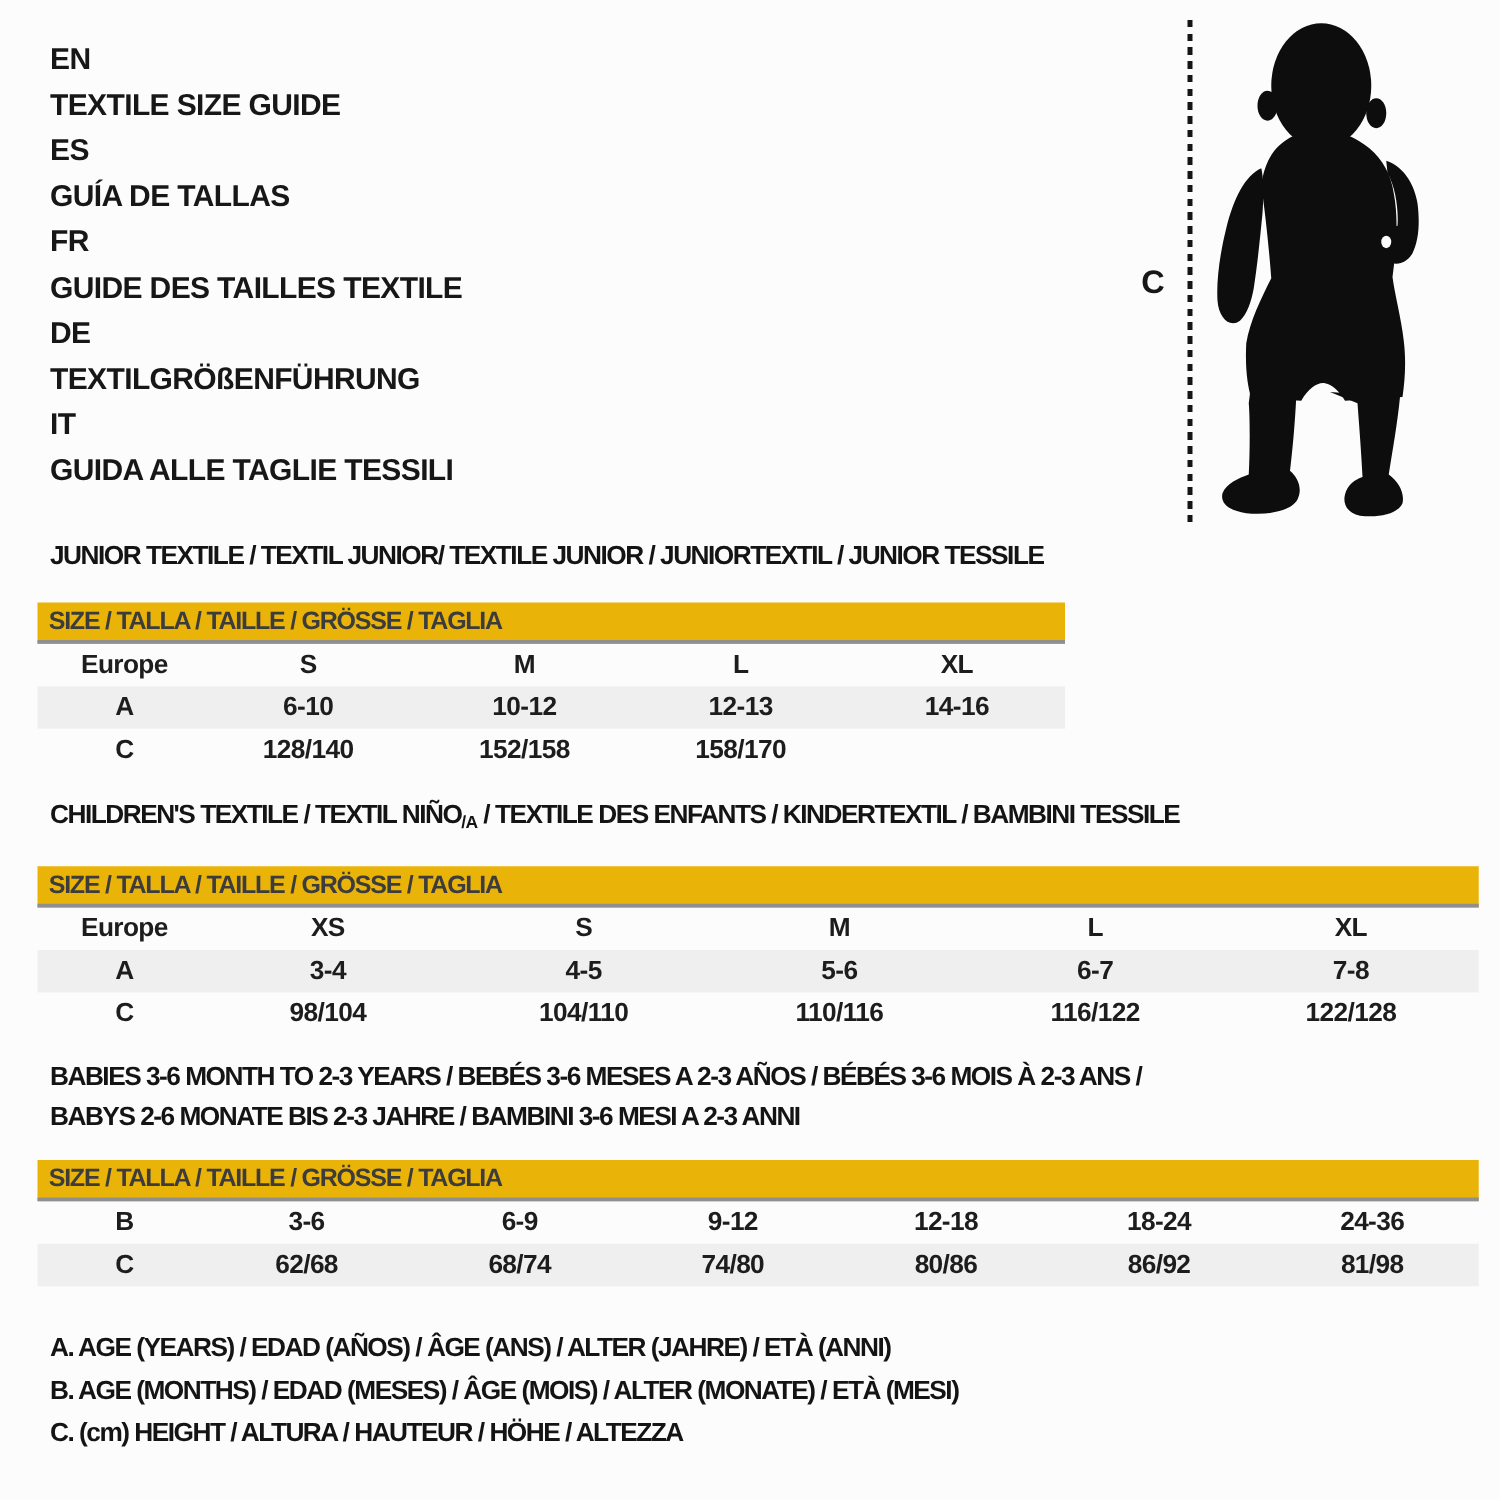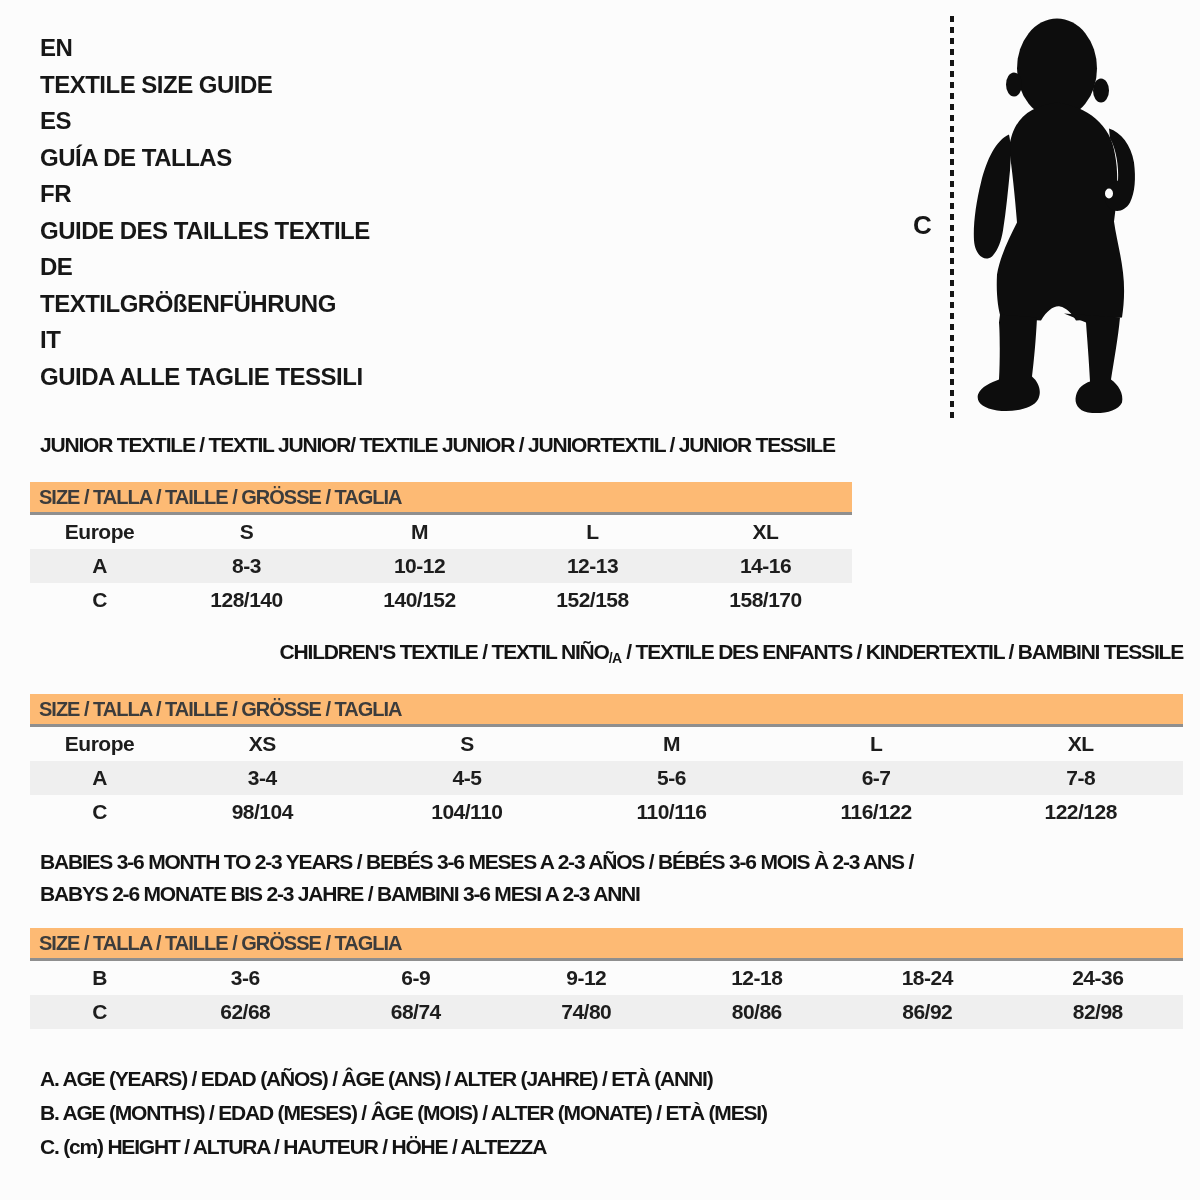--- a/index.html
+++ b/index.html
@@ -27,27 +27,27 @@
 
   
   .section{position:absolute;left:30px;}
   .section.junior{top:432px;width:822px;}
   .section.children{top:639px;width:1153px;}
   .section.babies{top:846px;width:1153px;}
   .section-heading{
     margin:0 0 24px 10px;font-size:21px;font-weight:700;
     letter-spacing:-1.2px;line-height:26px;color:#141414;white-space:nowrap;
   }
-  .children .section-heading{margin-bottom:23px;text-align:right;}
+  .children .section-heading{margin-bottom:23px;}
   .babies .section-heading{line-height:32px;margin-bottom:18px;}
   .heading-sub{font-size:14px;vertical-align:-4px;letter-spacing:-0.5px;}
 
   
   .size-strip{
-    height:30px;line-height:30px;background:#fdba74;border-bottom:3px solid #8f8f8f;
+    height:30px;line-height:30px;background:#eab308;border-bottom:3px solid #8f8f8f;
     padding-left:9px;font-size:20px;font-weight:700;letter-spacing:-1px;color:#3c3c3c;
   }
   .trow{display:grid;height:34px;line-height:34px;font-size:21px;font-weight:700;letter-spacing:-0.5px;color:#1d1d1d;}
   .junior .trow{grid-template-columns:130px repeat(4,1fr);}
   .children .trow{grid-template-columns:130px repeat(5,1fr);}
   .babies .trow{grid-template-columns:130px repeat(6,1fr);}
   .trow.alt{background:#efefef;}
   .tcell{text-align:center;}
   .tcell.rowlabel{text-align:center;padding-left:9px;}
 
@@ -120,29 +120,28 @@
     <div class="size-table">
       <div class="trow">
         <div class="tcell rowlabel">Europe</div>
         <div class="tcell">S</div>
         <div class="tcell">M</div>
         <div class="tcell">L</div>
         <div class="tcell">XL</div>
       </div>
       <div class="trow alt">
         <div class="tcell rowlabel">A</div>
-        <div class="tcell">8-3</div>
+        <div class="tcell">6-10</div>
         <div class="tcell">10-12</div>
         <div class="tcell">12-13</div>
         <div class="tcell">14-16</div>
       </div>
       <div class="trow">
         <div class="tcell rowlabel">C</div>
         <div class="tcell">128/140</div>
-        <div class="tcell">140/152</div>
         <div class="tcell">152/158</div>
         <div class="tcell">158/170</div>
       </div>
     </div>
   </div>
 
   <div class="section children">
     <h2 class="section-heading"><span>CHILDREN'S TEXTILE / TEXTIL NIÑO</span><span class="heading-sub">/A</span><span> / TEXTILE DES ENFANTS / KINDERTEXTIL / BAMBINI TESSILE</span></h2>
     <div class="size-strip">SIZE / TALLA / TAILLE / GRÖSSE / TAGLIA</div>
     <div class="size-table">
@@ -189,21 +188,21 @@
         <div class="tcell">18-24</div>
         <div class="tcell">24-36</div>
       </div>
       <div class="trow alt">
         <div class="tcell rowlabel">C</div>
         <div class="tcell">62/68</div>
         <div class="tcell">68/74</div>
         <div class="tcell">74/80</div>
         <div class="tcell">80/86</div>
         <div class="tcell">86/92</div>
-        <div class="tcell">82/98</div>
+        <div class="tcell">81/98</div>
       </div>
     </div>
   </div>
 
   <div class="legend">
     <div>A. AGE (YEARS) / EDAD (AÑOS) / ÂGE (ANS) / ALTER (JAHRE) / ETÀ (ANNI)</div>
     <div>B. AGE (MONTHS) / EDAD (MESES) / ÂGE (MOIS) / ALTER (MONATE) / ETÀ (MESI)</div>
     <div>C. (cm) HEIGHT / ALTURA / HAUTEUR / HÖHE / ALTEZZA</div>
   </div>
 

